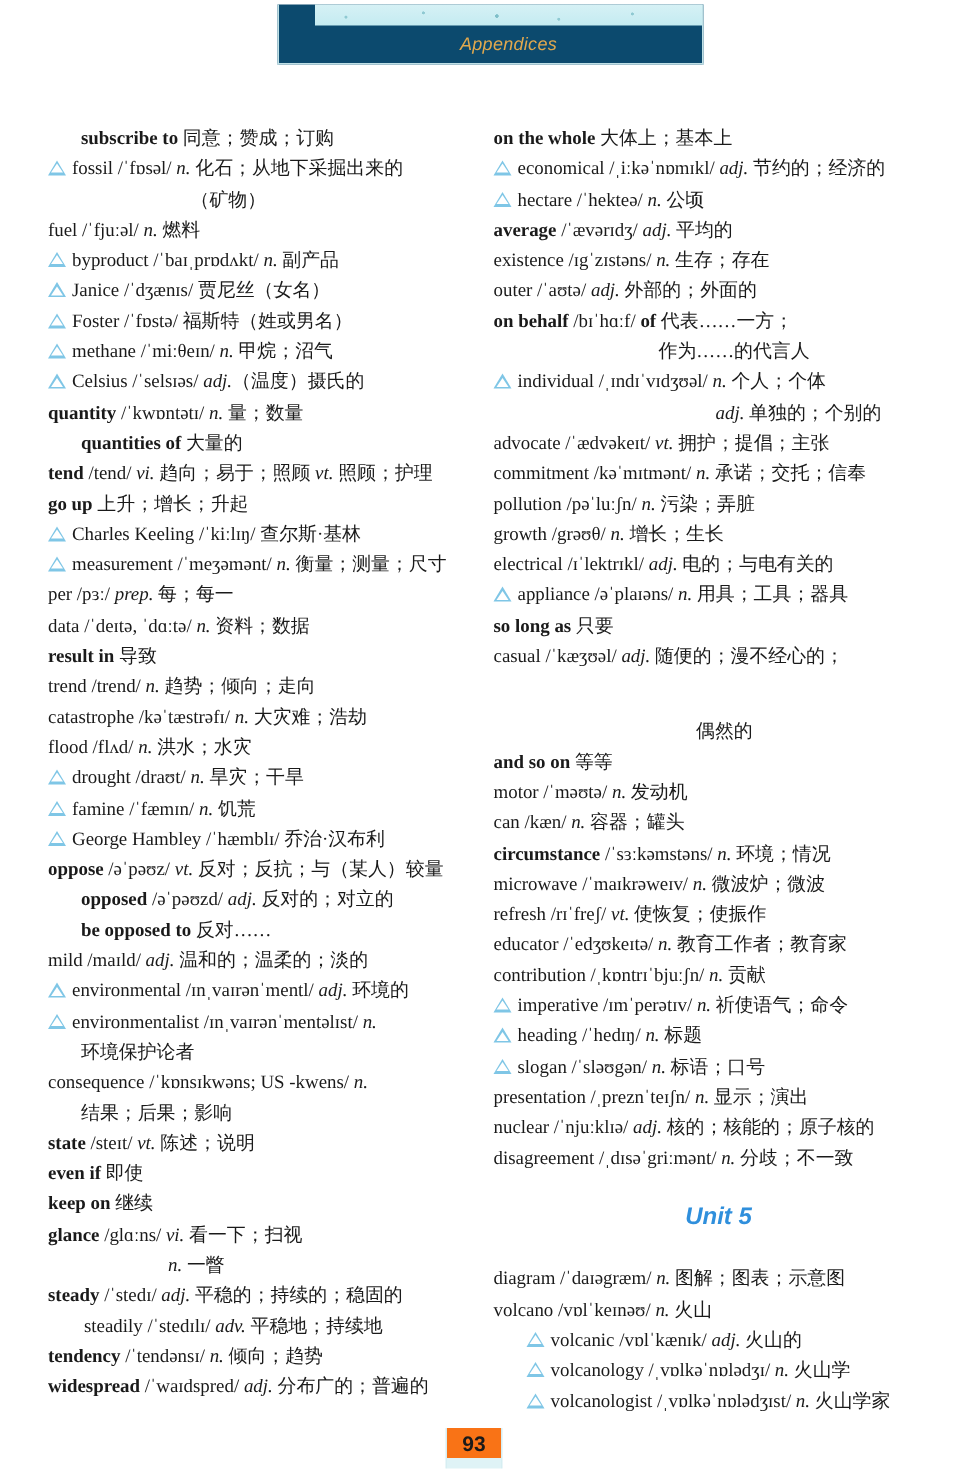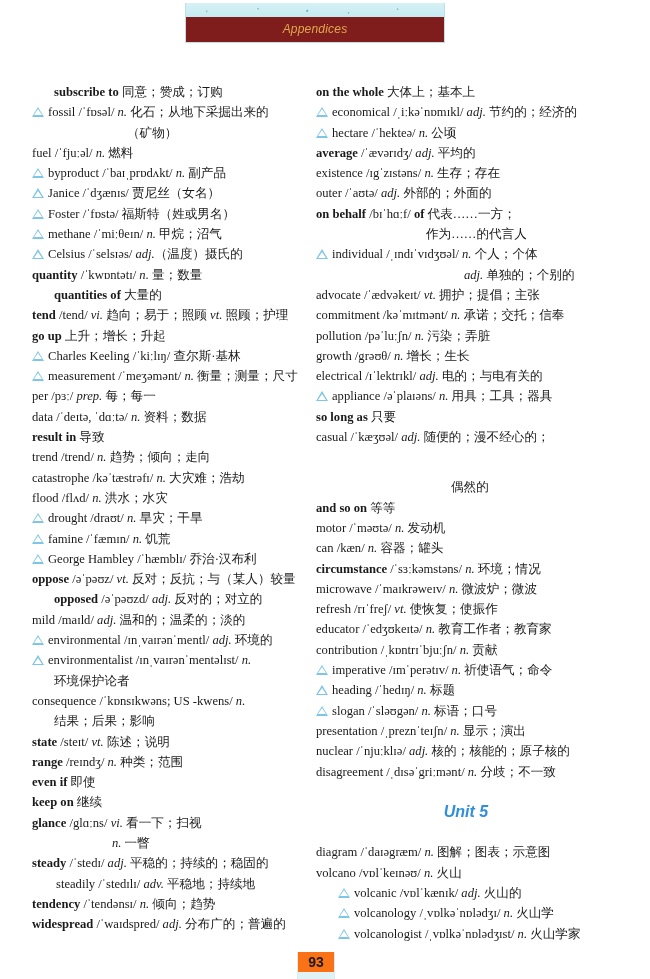--- a/index.html
+++ b/index.html
@@ -2,21 +2,21 @@
 <html><head>
   <meta charset="utf-8">
   <style>
     html, body { margin: 0; padding: 0; }
     body {
       width: 650px; height: 979px; background: #ffffff; position: relative; overflow: hidden;
       font-family: "Liberation Serif", "DejaVu Serif", serif; color: #1a1a1a;
     }
     .header-box {
       position: absolute; left: 185px; top: 3px; width: 258px; height: 39px;
-      border: 1px solid #bfe0e6; border-top: none; background: #7f1d1d;
+      border: 1px solid #bfe0e6; border-top: none; background: #0c4a6e; padding-left: 24px;
     }
     .header-band {
       height: 14px;
       background: linear-gradient(180deg, #d6f1f5 0%, #c4ebf1 100%);
       position: relative;
     }
     .header-band::after {
       content: ""; position: absolute; inset: 0;
       background-image:
         radial-gradient(circle at 8% 60%, #8fc9d2 0.8px, transparent 1.2px),
@@ -24,21 +24,21 @@
         radial-gradient(circle at 47% 55%, #7fbfc9 1px, transparent 1.4px),
         radial-gradient(circle at 63% 70%, #8fc9d2 0.8px, transparent 1.2px),
         radial-gradient(circle at 82% 45%, #8fc9d2 0.8px, transparent 1.2px);
     }
     .header-title {
       text-align: center; font-style: italic; font-family: "Liberation Sans", sans-serif;
       font-size: 12px; color: #e0a84e; line-height: 24px; letter-spacing: 0.2px;
     }
     .col { position: absolute; top: 82px; font-size: 12.6px; line-height: 20.3px; }
     .col.left { left: 32px; width: 290px; }
-    .col.right { left: 316px; width: 300px; }
+    .col.right { left: 329px; width: 300px; }
     .line { white-space: nowrap; height: 20.3px; }
     .ind1 { padding-left: 22px; }
     .ind2 { padding-left: 95px; }
     .ind3 { padding-left: 148px; }
     .ind4 { padding-left: 135px; margin-top: 30px; }
     .ind5 { padding-left: 110px; }
     .ind6 { padding-left: 80px; }
     .ind7 { padding-left: 24px; }
     .b { font-weight: bold; }
     .pos { font-style: italic; }
@@ -95,28 +95,28 @@
     <div class="line"><span>data</span><span> /ˈdeɪtə, ˈdɑːtə/ </span><span class="pos">n.</span><span> 资料；数据</span></div>
     <div class="line"><span class="b">result in</span><span> 导致</span></div>
     <div class="line"><span>trend</span><span> /trend/ </span><span class="pos">n.</span><span> 趋势；倾向；走向</span></div>
     <div class="line"><span>catastrophe</span><span> /kəˈtæstrəfɪ/ </span><span class="pos">n.</span><span> 大灾难；浩劫</span></div>
     <div class="line"><span>flood</span><span> /flʌd/ </span><span class="pos">n.</span><span> 洪水；水灾</span></div>
     <div class="line"><span class="tri"></span><span>drought</span><span> /draʊt/ </span><span class="pos">n.</span><span> 旱灾；干旱</span></div>
     <div class="line"><span class="tri"></span><span>famine</span><span> /ˈfæmɪn/ </span><span class="pos">n.</span><span> 饥荒</span></div>
     <div class="line"><span class="tri"></span><span>George Hambley</span><span> /ˈhæmblɪ/ </span><span>乔治·汉布利</span></div>
     <div class="line"><span class="b">oppose</span><span> /əˈpəʊz/ </span><span class="pos">vt.</span><span> 反对；反抗；与（某人）较量</span></div>
     <div class="line ind1"><span class="b">opposed</span><span> /əˈpəʊzd/ </span><span class="pos">adj.</span><span> 反对的；对立的</span></div>
+    <div class="line ind1"><span class="b">be opposed to</span><span> 反对……</span></div>
     <div class="line"><span>mild</span><span> /maɪld/ </span><span class="pos">adj.</span><span> 温和的；温柔的；淡的</span></div>
     <div class="line"><span class="tri"></span><span>environmental</span><span> /ɪnˌvaɪrənˈmentl/ </span><span class="pos">adj.</span><span> 环境的</span></div>
     <div class="line"><span class="tri"></span><span>environmentalist</span><span> /ɪnˌvaɪrənˈmentəlɪst/ </span><span class="pos">n.</span></div>
     <div class="line ind1"><span>环境保护论者</span></div>
     <div class="line"><span>consequence</span><span> /ˈkɒnsɪkwəns; US -kwens/ </span><span class="pos">n.</span></div>
     <div class="line ind1"><span>结果；后果；影响</span></div>
     <div class="line"><span class="b">state</span><span> /steɪt/ </span><span class="pos">vt.</span><span> 陈述；说明</span></div>
-    <div class="line"><span class="b">range</span><span> /reɪndʒ/ </span><span class="pos">n.</span><span> 种类；范围</span></div>
     <div class="line"><span class="b">even if</span><span> 即使</span></div>
     <div class="line"><span class="b">keep on</span><span> 继续</span></div>
     <div class="line"><span class="b">glance</span><span> /glɑːns/ </span><span class="pos">vi.</span><span> 看一下；扫视</span></div>
     <div class="line ind6"><span class="pos">n.</span><span> 一瞥</span></div>
     <div class="line"><span class="b">steady</span><span> /ˈstedɪ/ </span><span class="pos">adj.</span><span> 平稳的；持续的；稳固的</span></div>
     <div class="line ind7"><span>steadily</span><span> /ˈstedɪlɪ/ </span><span class="pos">adv.</span><span> 平稳地；持续地</span></div>
     <div class="line"><span class="b">tendency</span><span> /ˈtendənsɪ/ </span><span class="pos">n.</span><span> 倾向；趋势</span></div>
     <div class="line"><span class="b">widespread</span><span> /ˈwaɪdspred/ </span><span class="pos">adj.</span><span> 分布广的；普遍的</span></div>
   </div>
 

